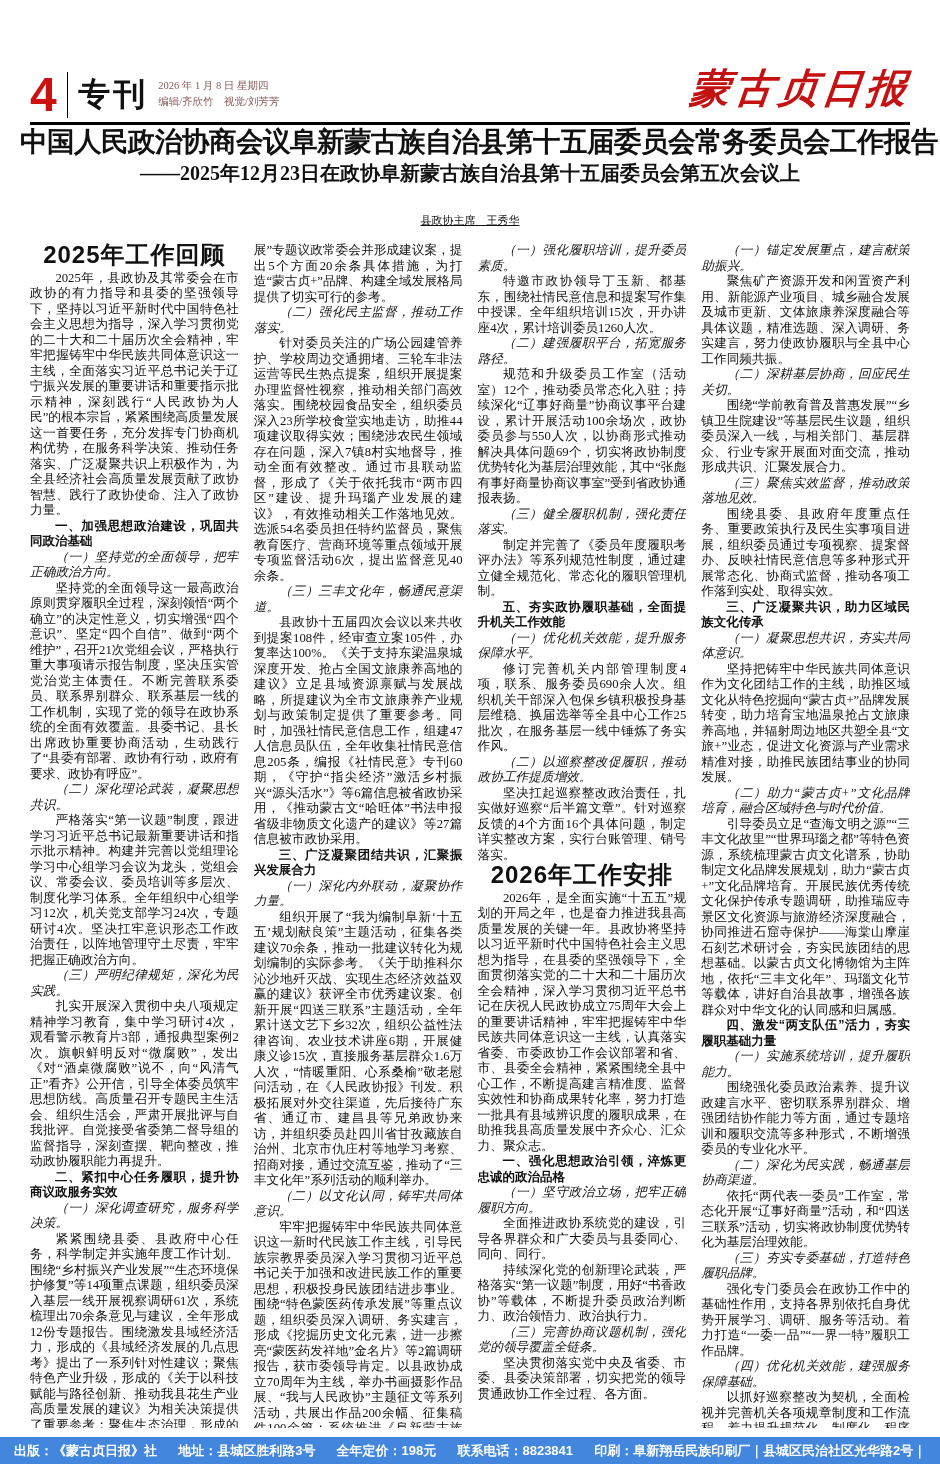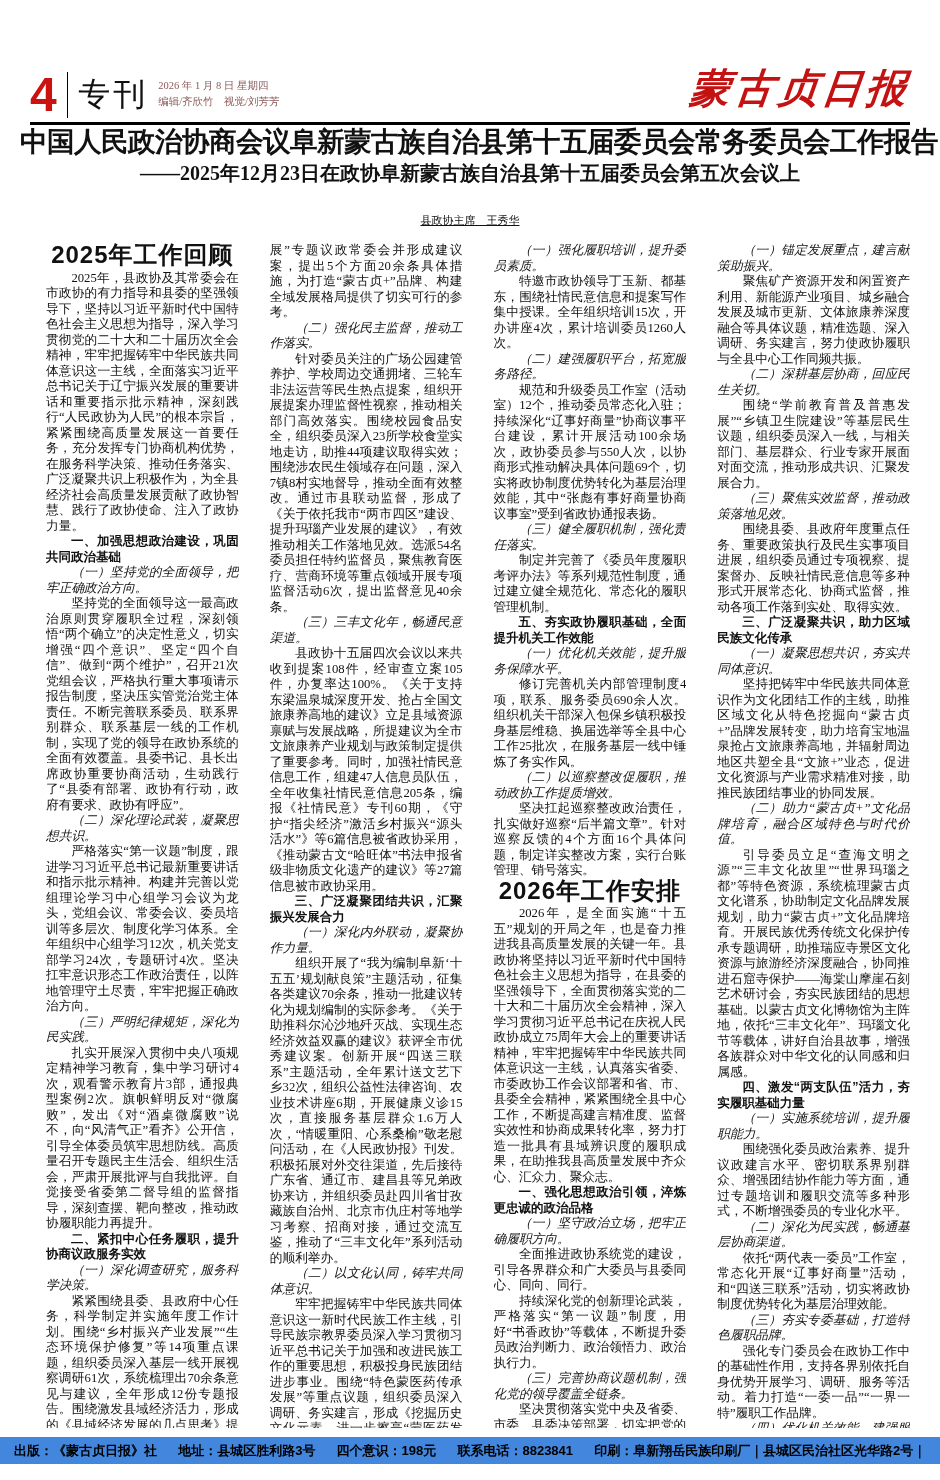--- a/index.html
+++ b/index.html
@@ -15,21 +15,21 @@
     display:flex; justify-content:space-between; align-items:flex-end;
     padding-bottom:4px;
   }
   .header-left { display:flex; align-items:center; gap:10px; }
   .page-num {
     color:#cc1111; font-size:48px; font-weight:bold; line-height:0.9;
     font-family:"Liberation Sans", sans-serif;
   }
   .vline { width:1.5px; height:46px; background:#000; }
   .section-name {
-    font-size:32px; font-weight:normal; letter-spacing:3px;
+    font-size:32px; font-weight:bold; letter-spacing:3px;
     font-family:"Liberation Sans", sans-serif;
   }
   .header-meta { font-size:10.5px; color:#8a5a5a; line-height:1.5; padding-bottom:3px; }
   .masthead {
     color:#c41212; font-size:40px; font-weight:bold; font-style:italic;
     font-family:"DejaVu Serif", serif; letter-spacing:4px;
     transform:skewX(-6deg); padding-bottom:2px;
   }
   
   .title-block { position:absolute; top:124px; left:20px; right:20px; text-align:center; }
@@ -40,35 +40,35 @@
   .main-title .paren { font-size:18px; font-weight:bold; }
   .subtitle { font-size:20px; font-weight:bold; }
   .byline { font-size:11px; margin-top:26px;text-decoration:underline; }
   
   .body-cols {
     position:absolute; top:243px; left:30px; right:30px; bottom:52px;
     display:flex; gap:15px; overflow:hidden;
   }
   .column {
     flex:1 1 0; overflow:hidden;
-    font-size:12.7px; line-height:15.5px; text-align:justify;margin-left:16px;
+    font-size:12.7px; line-height:15.5px; text-align:justify;
   }
   .column p { margin:0; }
   .para { text-indent:2em; }
   .para.no-indent { text-indent:0; }
   .sub-heading { text-indent:2em; font-style:italic; font-family:"Liberation Serif", serif; }
   .bold-heading { text-indent:2em; font-weight:bold; font-family:"Liberation Sans", sans-serif; font-size:12.5px; }
   .section-heading {
     font-size:24px; font-weight:bold; text-align:center; margin:4px 0 8px 0;
     font-family:"Liberation Sans", sans-serif; letter-spacing:1px; text-indent:0;
   }
   
   .footer {
     position:absolute; left:0; right:0; bottom:16px; height:27px;
-    background:#4286dd; color:#000000;
+    background:#4286dd; color:#ffffff;
     display:flex; align-items:center; justify-content:space-between;
     padding:12px 14px; box-sizing:border-box;
     font-family:"Liberation Sans", sans-serif; font-size:13px; font-weight:bold;
     white-space:nowrap; overflow:hidden;
   }
 </style>
 </head>
 <body>
 
 <div class="page">
@@ -162,18 +162,18 @@
         <p class="sub-heading">（三）夯实专委基础，打造特色履职品牌。</p>
         <p class="para">强化专门委员会在政协工作中的基础性作用，支持各界别依托自身优势开展学习、调研、服务等活动。着力打造“一委一品”“一界一特”履职工作品牌。</p>
         <p class="sub-heading">（四）优化机关效能，建强服务保障基础。</p>
         <p class="para">以抓好巡察整改为契机，全面检视并完善机关各项规章制度和工作流程，着力提升规范化、制度化、程序化水平。注重加强机关干部的能力培养，建设让县委放心、让委员认可、让群众满意的模范机关。</p>
       </div>
     </div>
 
   <div class="footer">
     <span>出版：《蒙古贞日报》社</span>
     <span>地址：县城区胜利路3号</span>
-    <span>四个意识：198元</span>
+    <span>全年定价：198元</span>
     <span>联系电话：8823841</span>
     <span>印刷：阜新翔岳民族印刷厂｜县城区民治社区光华路2号｜</span>
   </div>
 
 </div>
 
 </body></html>

